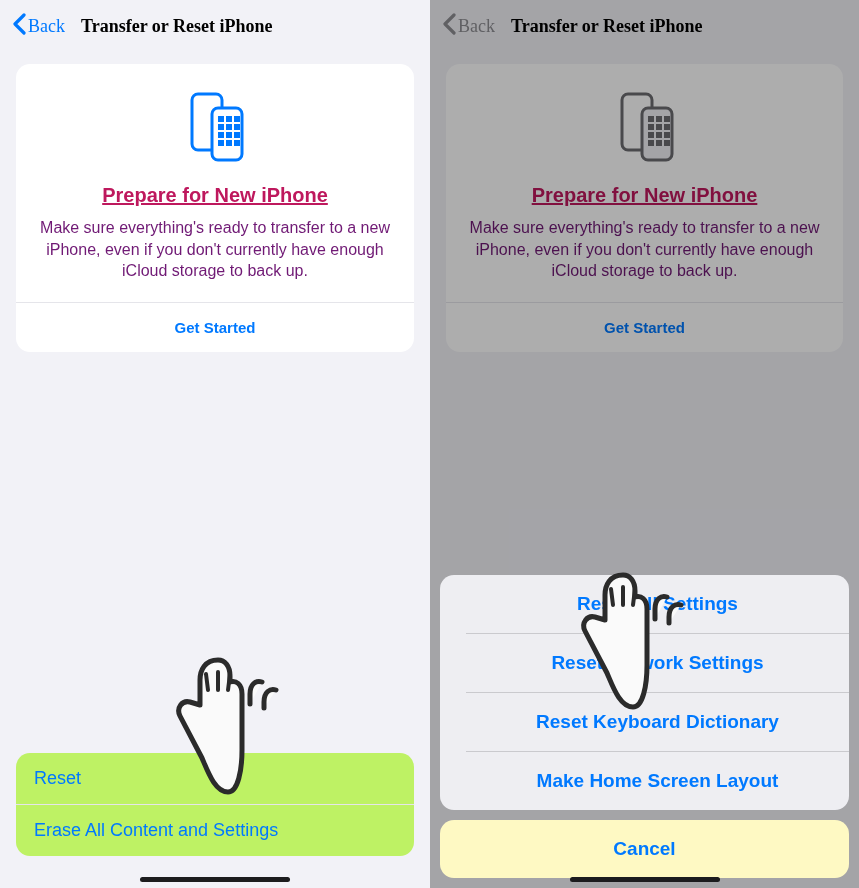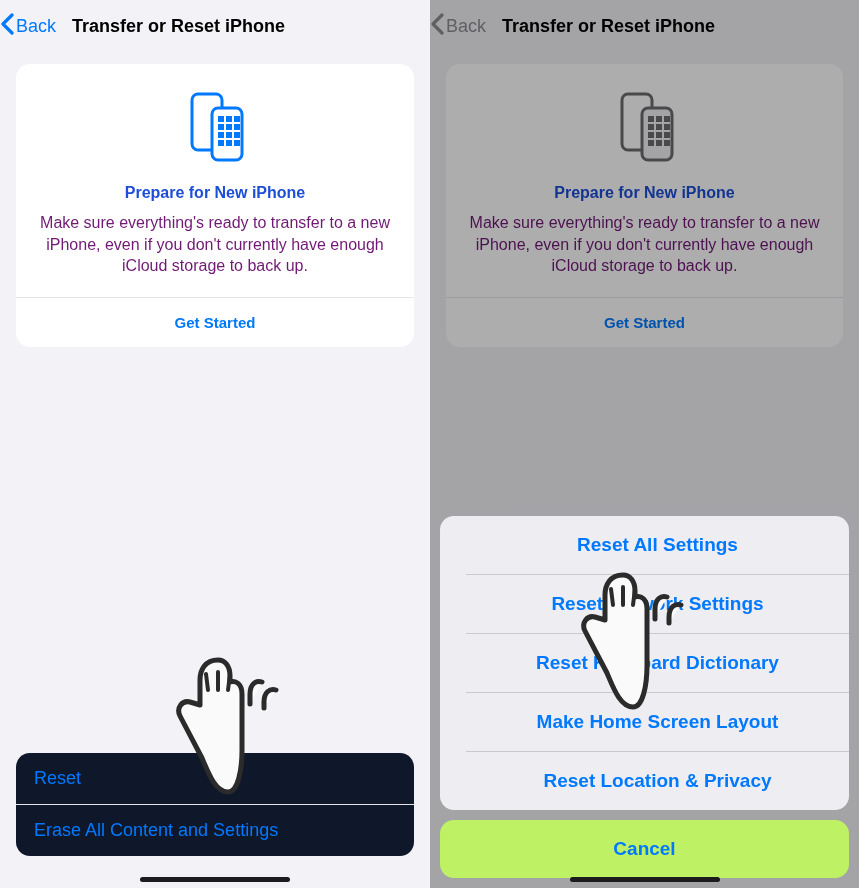--- a/index.html
+++ b/index.html
@@ -18,22 +18,23 @@
     flex: 0 0 auto;
   }
   .pane-left { background: #f2f2f7; width: 430px; }
   .pane-right { background: #f2f2f7; width: 429px; }
 
   
   .navbar {
     display: flex;
     align-items: center;
     height: 52px;
-    padding: 0 0;
+    padding: 0 12px;
     position: relative;
+    font-family: Liberation Serif, serif;
   }
   .back-btn {
     display: flex;
     align-items: center;
     color: #0079ff;
     font-size: 18px;
     cursor: pointer;
     gap: 2px;
   }
   .back-btn .chev { display:inline-block; }
@@ -55,23 +56,24 @@
     padding: 24px 20px 20px 20px;
     text-align: center;
   }
   .icon-wrap {
     display: flex;
     justify-content: center;
     margin-bottom: 18px;
   }
   .card-title {
     font-weight: 700;
-    font-size: 16px;
+    font-size: 20px;
     margin-bottom: 10px;
-    color: #1d4ed8;
+    color: #be185d;
+    text-decoration: underline;
   }
   .card-desc {
     font-size: 16px;
     line-height: 1.35;
     color: #701a75;
   }
   .card-divider {
     height: 1px;
     background: #e5e5ea;
     margin: 0 0;
@@ -83,21 +85,21 @@
     font-size: 15px;
     font-weight: 600;
     cursor: pointer;
   }
 
   
   .bottom-list {
     position: absolute;
     left: 16px; right: 16px;
     bottom: 32px;
-    background: #0f172a;
+    background: #bef264;
     border-radius: 14px;
     overflow: hidden;
   }
   .list-item {
     padding: 15px 18px;
     color: #0079ff;
     font-size: 18px;
     cursor: pointer;
   }
   .list-item + .list-item {
@@ -143,21 +145,21 @@
     font-size: 19px;
     font-weight: 600;
     cursor: pointer;
     margin-left: 26px;
   }
   .sheet-item + .sheet-item {
     border-top: 1px solid rgba(60,60,67,0.2);
   }
   .cancel-btn {
     margin-top: 10px;
-    background: #bef264;
+    background: #fef9c3;
     border-radius: 14px;
     text-align: center;
     padding: 18px 8px;
     color: #0079ff;
     font-size: 19px;
     font-weight: 700;
     cursor: pointer;
   }
 
   
@@ -287,21 +289,20 @@
   </div>
 
   <div class="dim-overlay"></div>
 
   <div class="sheet-wrap">
     <div class="sheet">
       <div class="sheet-item">Reset All Settings</div>
       <div class="sheet-item">Reset Network Settings</div>
       <div class="sheet-item">Reset Keyboard Dictionary</div>
       <div class="sheet-item">Make Home Screen Layout</div>
-      <div class="sheet-item">Reset Location &amp; Privacy</div>
     </div>
     <div class="cancel-btn">Cancel</div>
   </div>
 
   <div class="pointer-hand" style="left:145px; top:565px;">
     <svg width="120" height="150" viewBox="0 0 120 150">
       <g stroke="#2b2b2b" stroke-width="5" fill="#fafafa" stroke-linejoin="round" stroke-linecap="round">
         <path d="M48 10 C35 10 30 20 30 30 L30 55 L20 52 C12 50 6 58 10 66 L32 108 C38 122 45 142 58 142 C68 142 72 120 72 100 L72 44 C72 34 66 30 60 32 L60 26 C60 16 55 10 48 10 Z"></path>
         <path d="M92 32 C86 30 80 34 80 44 L80 54"></path>
         <path d="M106 40 C100 38 94 42 94 52 L94 58"></path>

